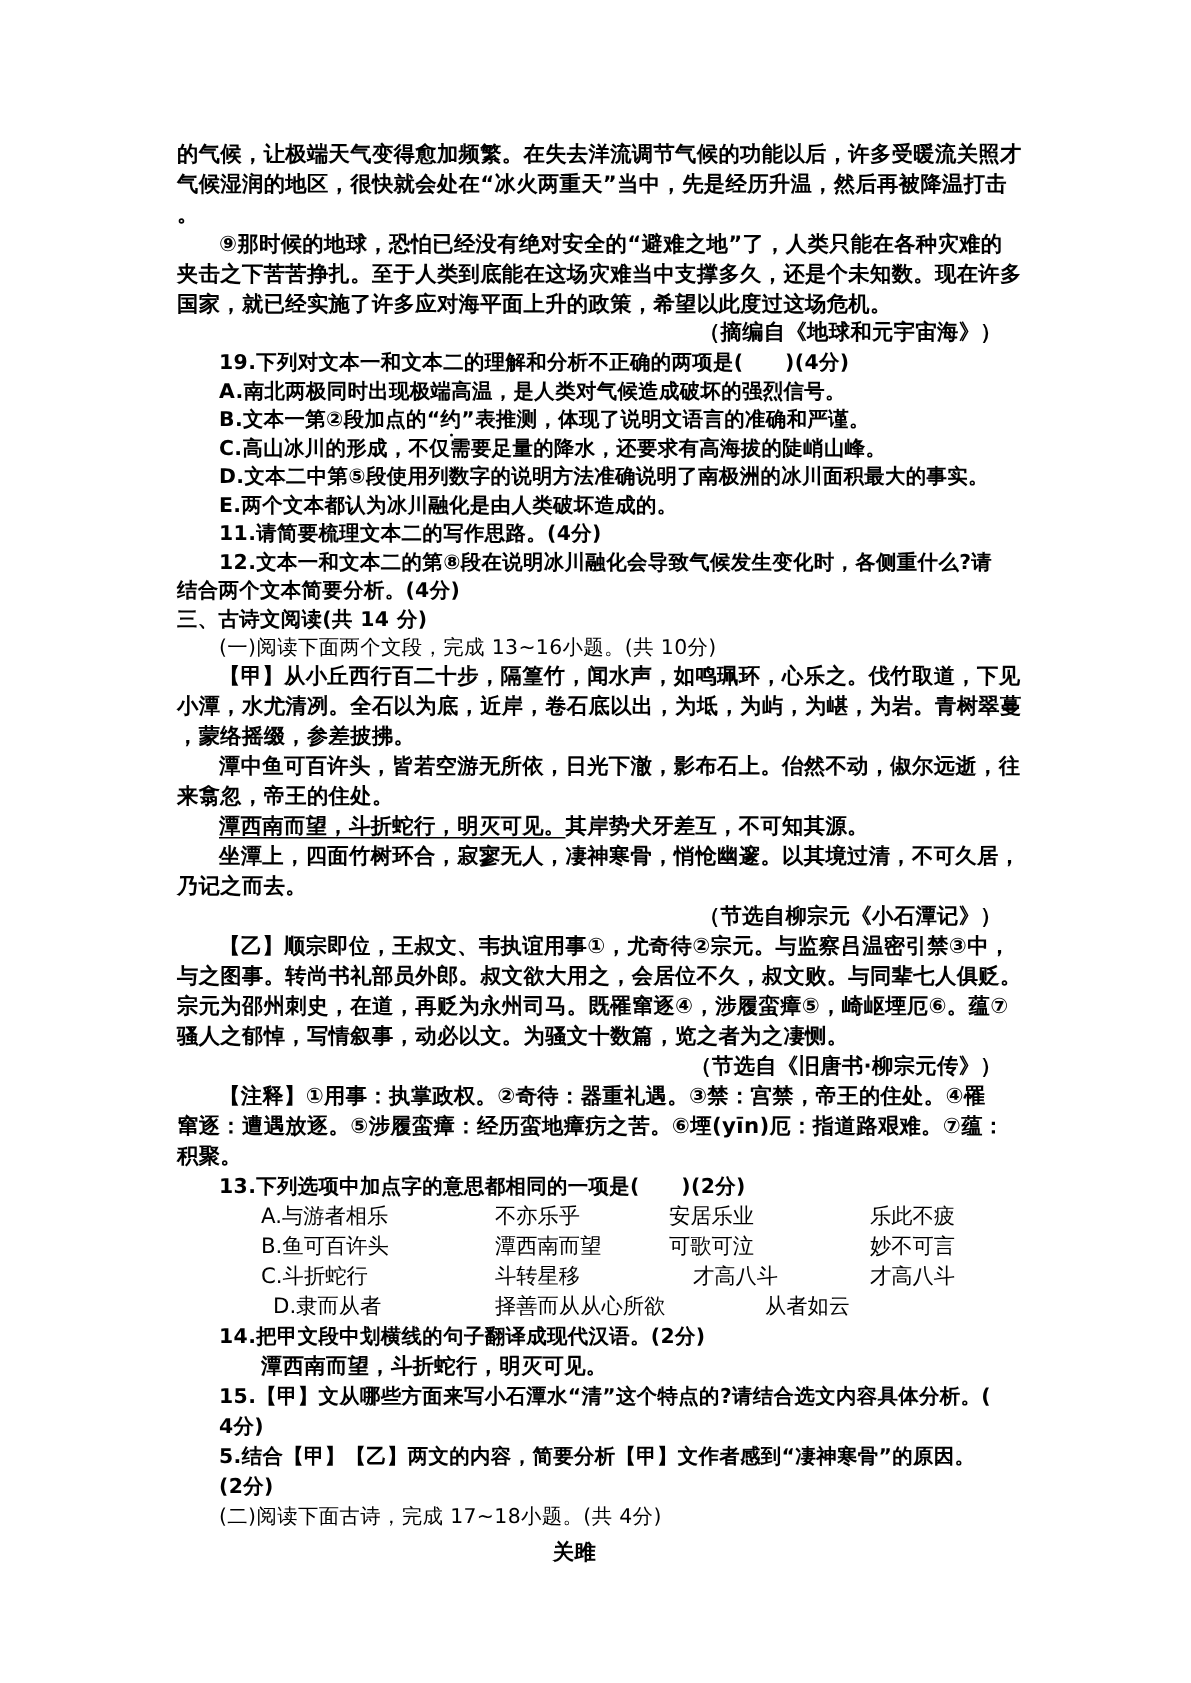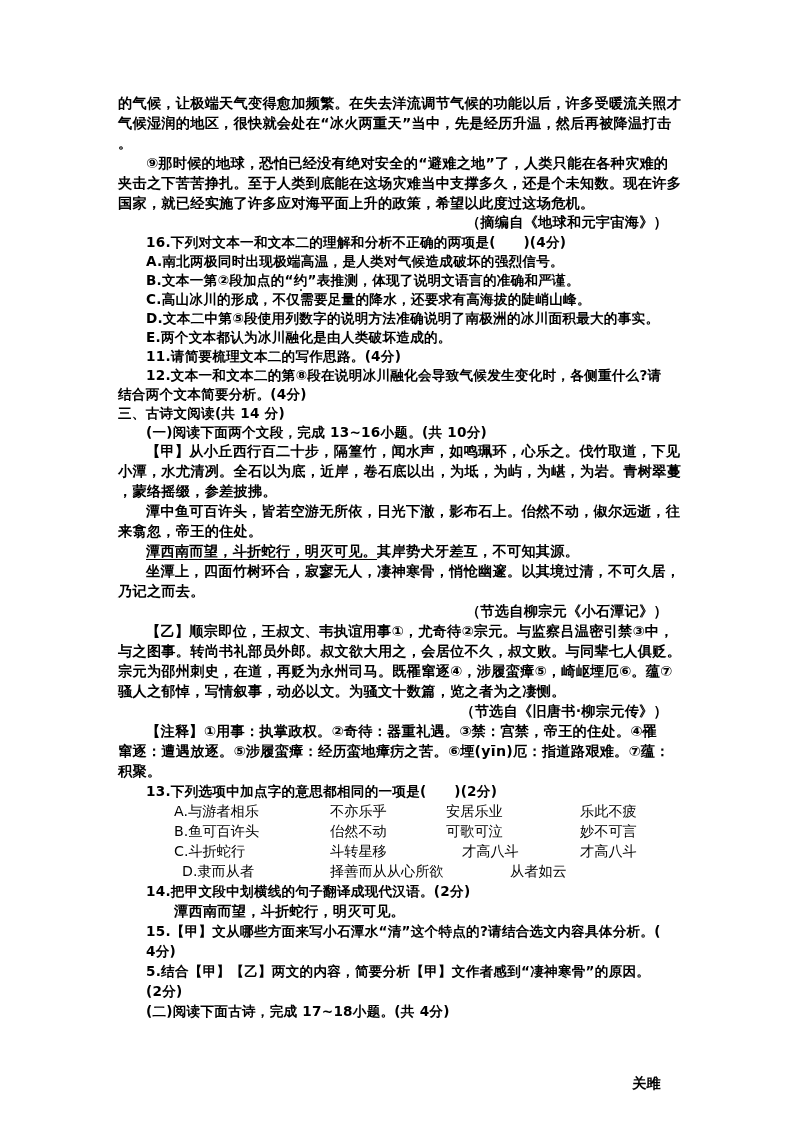--- a/index.html
+++ b/index.html
@@ -3,42 +3,42 @@
 <meta charset="utf-8">
 <style>
   html, body { margin: 0; padding: 0; background: #ffffff; }
   body { width: 794px; height: 1122px; position: relative; overflow: hidden;
          font-family: "DejaVu Sans", "Liberation Sans", sans-serif; color: #000; }
   .page { position: absolute; left: 118px; top: 94px; width: 546px; }
   .ln { position: absolute; left: 0; white-space: nowrap; font-size: 14.2px; line-height: 19px; letter-spacing: 0.25px; font-weight: bold; }
   .ind { left: 28px; }
   .ind2 { left: 56px; }
   .right { left: auto; right: -4px; margin-left: 27px; }
-  .bold { font-weight: bold; }
+  .bold { font-weight: normal; }
   .small { font-size: 13.6px; }
   .u { text-decoration: underline; text-underline-offset: 3px; }
   .dot { position: relative; }
   .dot::after { content: ""; position: absolute; left: 50%; bottom: -3px; width: 2px; height: 2px; background:#000; border-radius:50%; transform: translateX(-50%); }
   .opt { position: absolute; white-space: nowrap; font-size: 14.2px; line-height: 19px; }
-  .center { left: 0; right: 3px; text-align: right; margin-top: 48px; }
+  .center { left: 0; right: 16px; text-align: center; }
 </style>
 </head>
 <body>
 
 <div class="page">
 
   <div class="ln" style="top:0px">的气候，让极端天气变得愈加频繁。在失去洋流调节气候的功能以后，许多受暖流关照才</div>
   <div class="ln" style="top:20px">气候湿润的地区，很快就会处在“冰火两重天”当中，先是经历升温，然后再被降温打击</div>
   <div class="ln" style="top:40px">。</div>
   <div class="ln ind" style="top:60px">⑨那时候的地球，恐怕已经没有绝对安全的“避难之地”了，人类只能在各种灾难的</div>
   <div class="ln" style="top:80px">夹击之下苦苦挣扎。至于人类到底能在这场灾难当中支撑多久，还是个未知数。现在许多</div>
   <div class="ln" style="top:100px">国家，就已经实施了许多应对海平面上升的政策，希望以此度过这场危机。</div>
   <div class="ln right" style="top:119px">（摘编自《地球和元宇宙海》）</div>
 
-  <div class="ln ind small" style="top:139px">16.下列对文本一和文本二的理解和分析不正确的两项是(　　)(4分)</div>
+  <div class="ln ind small" style="top:139px">19.下列对文本一和文本二的理解和分析不正确的两项是(　　)(4分)</div>
   <div class="ln ind small" style="top:158px">A.南北两极同时出现极端高温，是人类对气候造成破坏的强烈信号。</div>
   <div class="ln ind small" style="top:177px">B.文本一第②段加点的“<span class="dot">约</span>”表推测，体现了说明文语言的准确和严谨。</div>
   <div class="ln ind small" style="top:196px">C.高山冰川的形成，不仅需要足量的降水，还要求有高海拔的陡峭山峰。</div>
   <div class="ln ind small" style="top:215px">D.文本二中第⑤段使用列数字的说明方法准确说明了南极洲的冰川面积最大的事实。</div>
   <div class="ln ind small" style="top:234px">E.两个文本都认为冰川融化是由人类破坏造成的。</div>
   <div class="ln ind small" style="top:253px">11.请简要梳理文本二的写作思路。(4分)</div>
   <div class="ln ind small" style="top:272px">12.文本一和文本二的第⑧段在说明冰川融化会导致气候发生变化时，各侧重什么?请</div>
   <div class="ln small" style="top:291px">结合两个文本简要分析。(4分)</div>
 
   <div class="ln small" style="top:310px">三、古诗文阅读(共 14 分)</div>
@@ -65,21 +65,21 @@
   <div class="ln" style="top:668px">积聚。</div>
 
   <div class="ln ind small" style="top:688px">13.下列选项中加点字的意思都相同的一项是(　　)(2分)</div>
   <div>
     <span class="opt small" style="top:708px;left:56px">A.与游者相乐</span>
     <span class="opt" style="top:708px;left:212px">不亦乐乎</span>
     <span class="opt" style="top:708px;left:328px">安居乐业</span>
     <span class="opt" style="top:708px;left:462px">乐此不疲</span>
 
     <span class="opt small" style="top:728px;left:56px">B.鱼可百许头</span>
-    <span class="opt" style="top:728px;left:212px">佁然不动</span>
+    <span class="opt" style="top:728px;left:212px">潭西南而望</span>
     <span class="opt" style="top:728px;left:328px">可歌可泣</span>
     <span class="opt" style="top:728px;left:462px">妙不可言</span>
 
     <span class="opt small" style="top:748px;left:56px">C.斗折蛇行</span>
     <span class="opt" style="top:748px;left:212px">斗转星移</span>
     <span class="opt" style="top:748px;left:344px">才高八斗</span>
     <span class="opt" style="top:748px;left:462px">才高八斗</span>
 
     <span class="opt small" style="top:768px;left:64px">D.隶而从者</span>
     <span class="opt" style="top:768px;left:212px">择善而从从心所欲</span>

